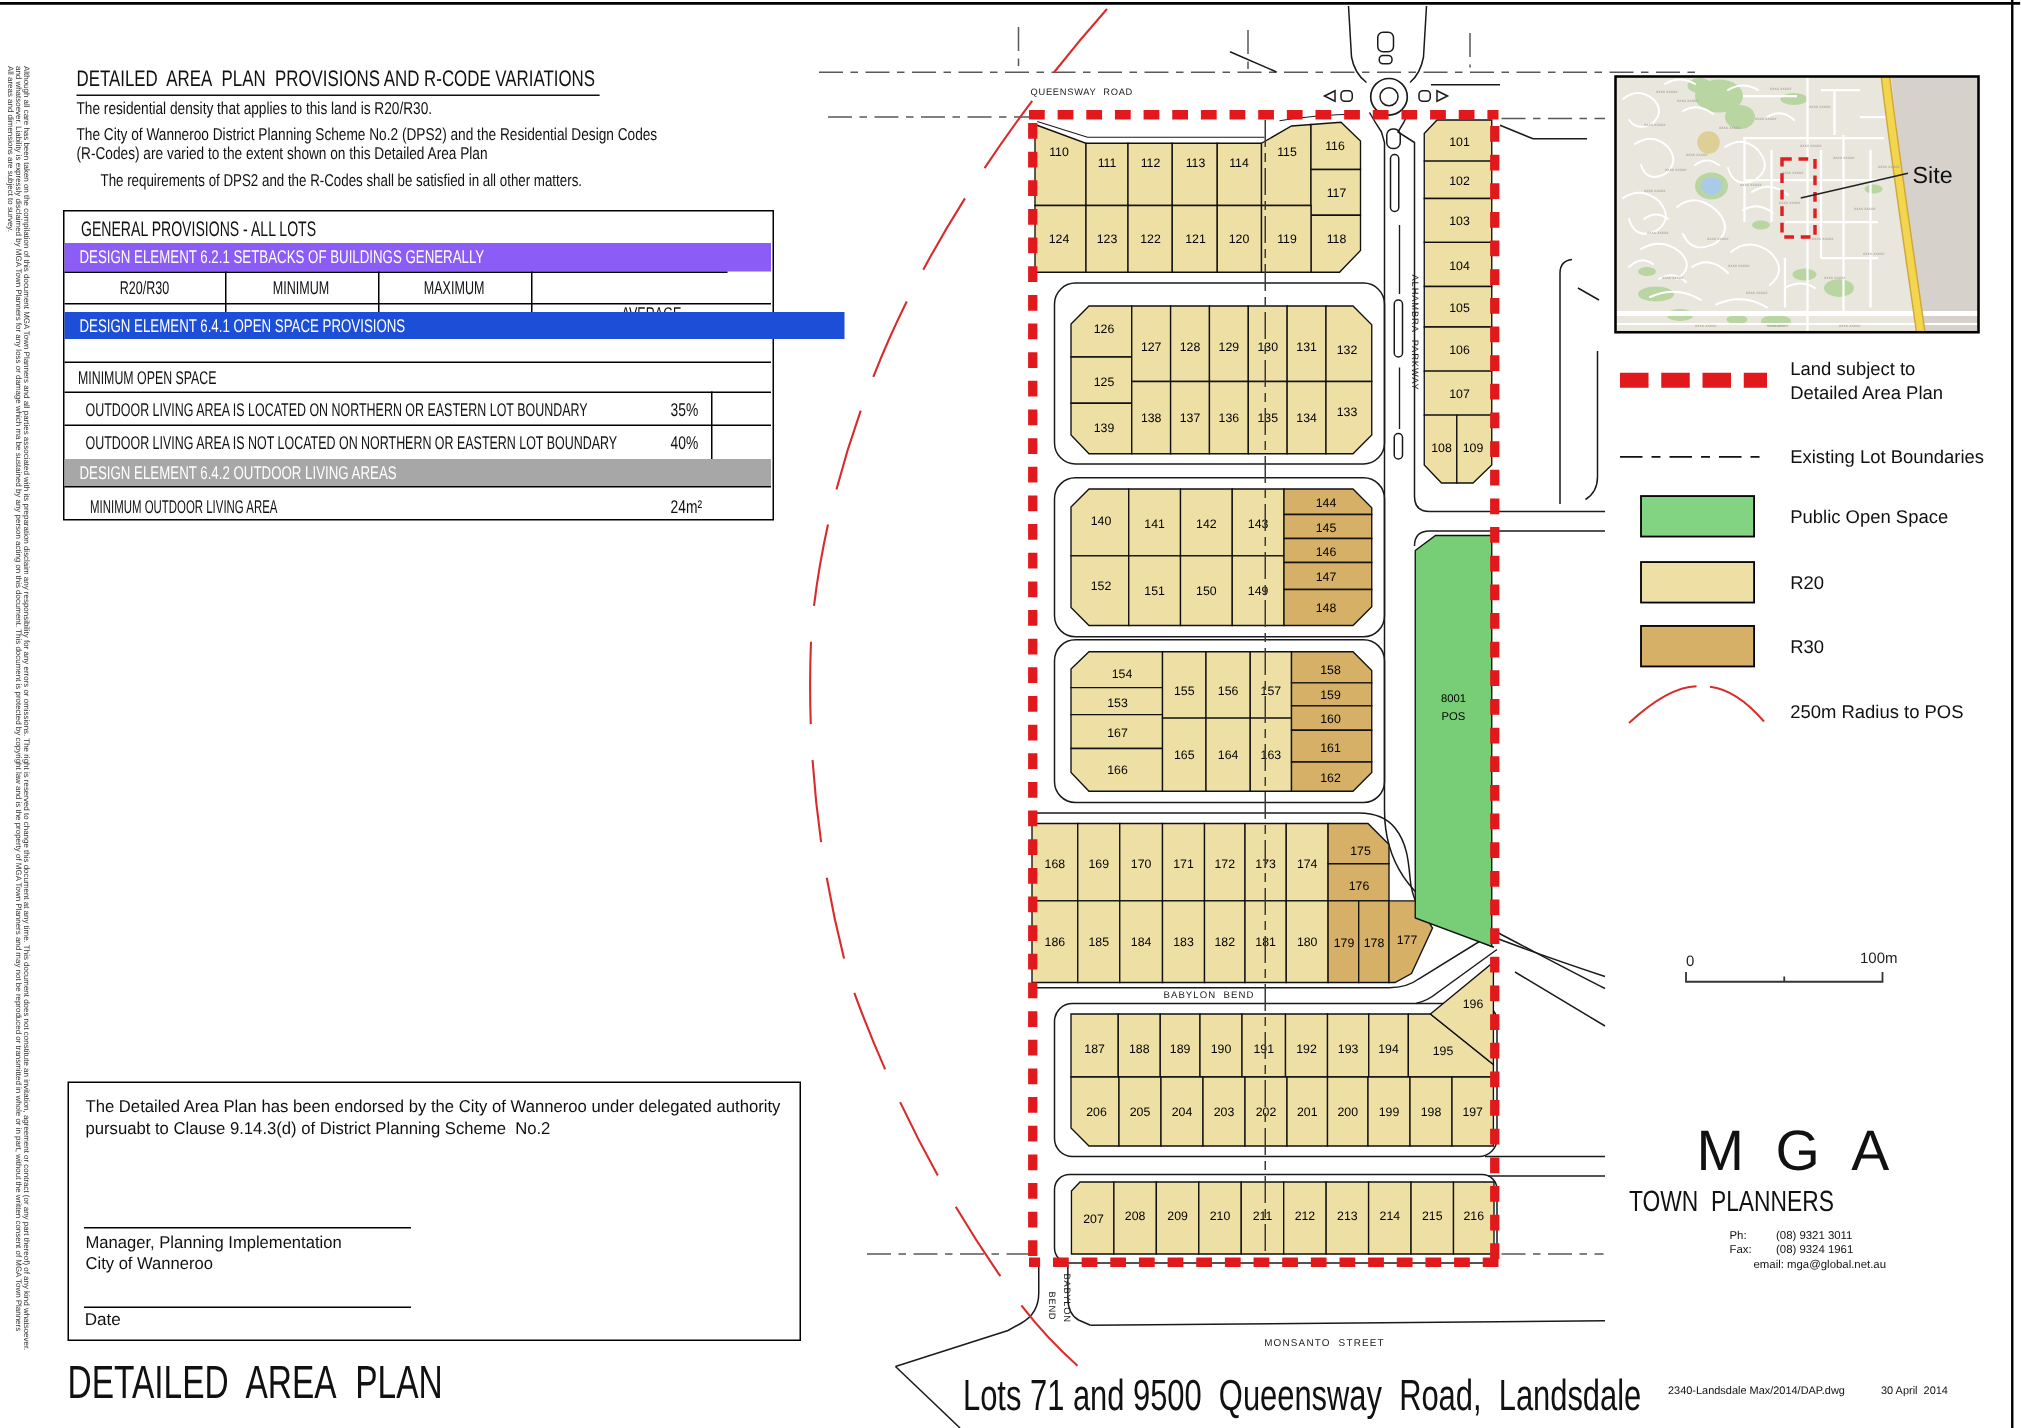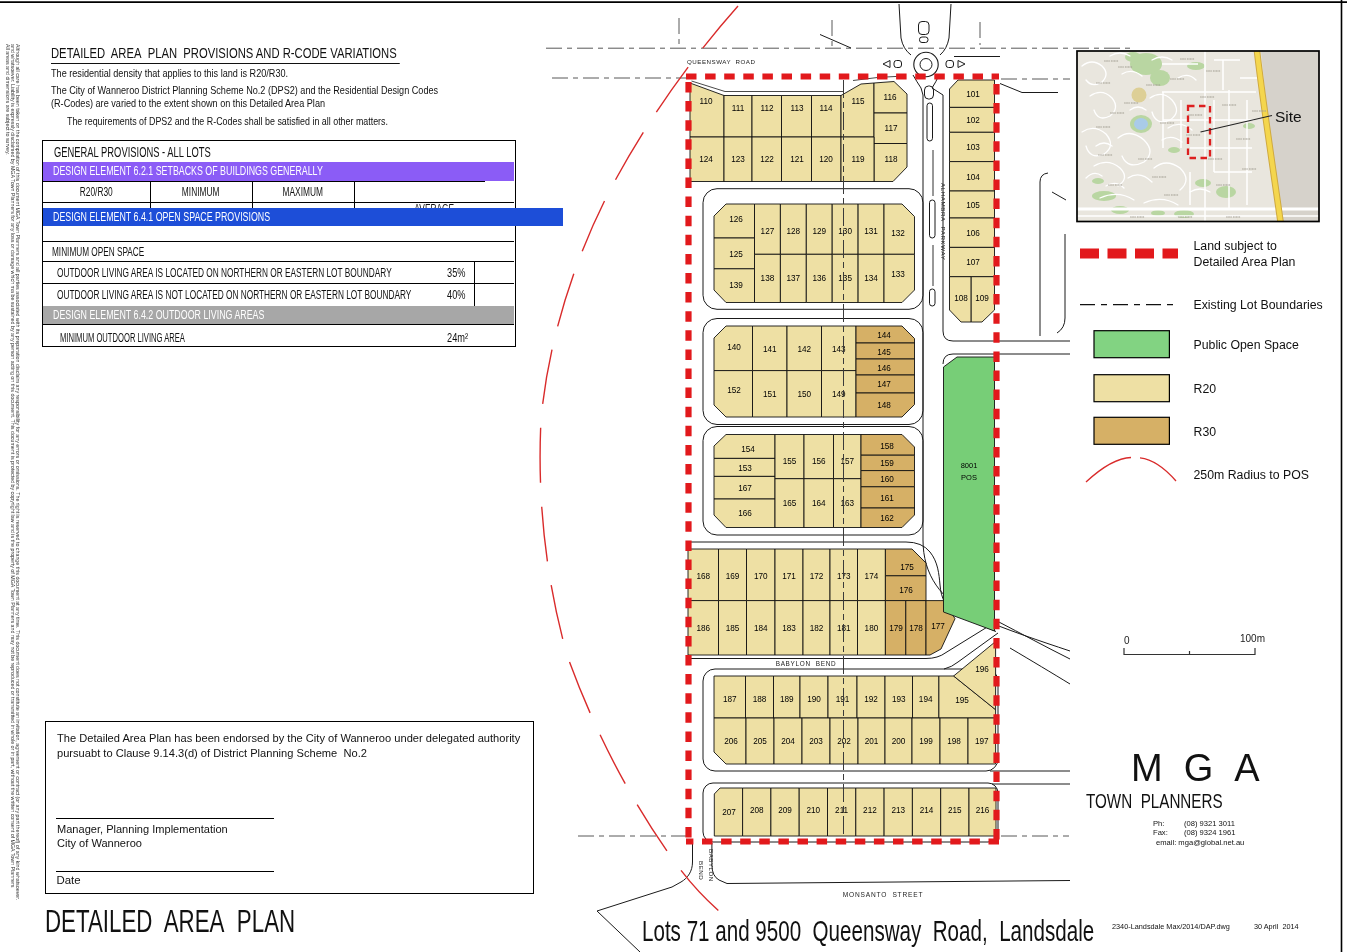--- a/index.html
+++ b/index.html
@@ -970,19 +970,19 @@
 
 <div class="abs" style="left:1131px;top:747px;font-size:38px;letter-spacing:21px;">MGA</div>
 
 <div class="abs" style="left:1086px;top:789.5px;font-size:19.5px;"><span class="sx" style="transform:scaleX(.78);">TOWN&nbsp; PLANNERS</span></div>
 
 <div class="abs" style="left:1153px;top:819px;font-size:7.6px;line-height:9.4px;width:120px;">
 <span class="abs" style="left:0;top:0;">Ph:</span>
       <span class="abs" style="left:31px;top:0;">(08) 9321 3011</span>
 <span class="abs" style="left:0;top:9.4px;">Fax:</span>
       <span class="abs" style="left:31px;top:9.4px;">(08) 9324 1961</span>
-<span class="abs" style="left:3px;top:18.8px;">email: mga@global.net.au</span>
+<span class="abs" style="left:16px;top:18.8px;">email: mga@global.net.au</span>
 </div>
 
 <div class="abs" style="left:1112px;top:922px;font-size:7.3px;">2340-Landsdale Max/2014/DAP.dwg</div>
 
 <div class="abs" style="left:1254px;top:922px;font-size:7.3px;">30 April&nbsp; 2014</div>
 </div>
 
 </body></html>

